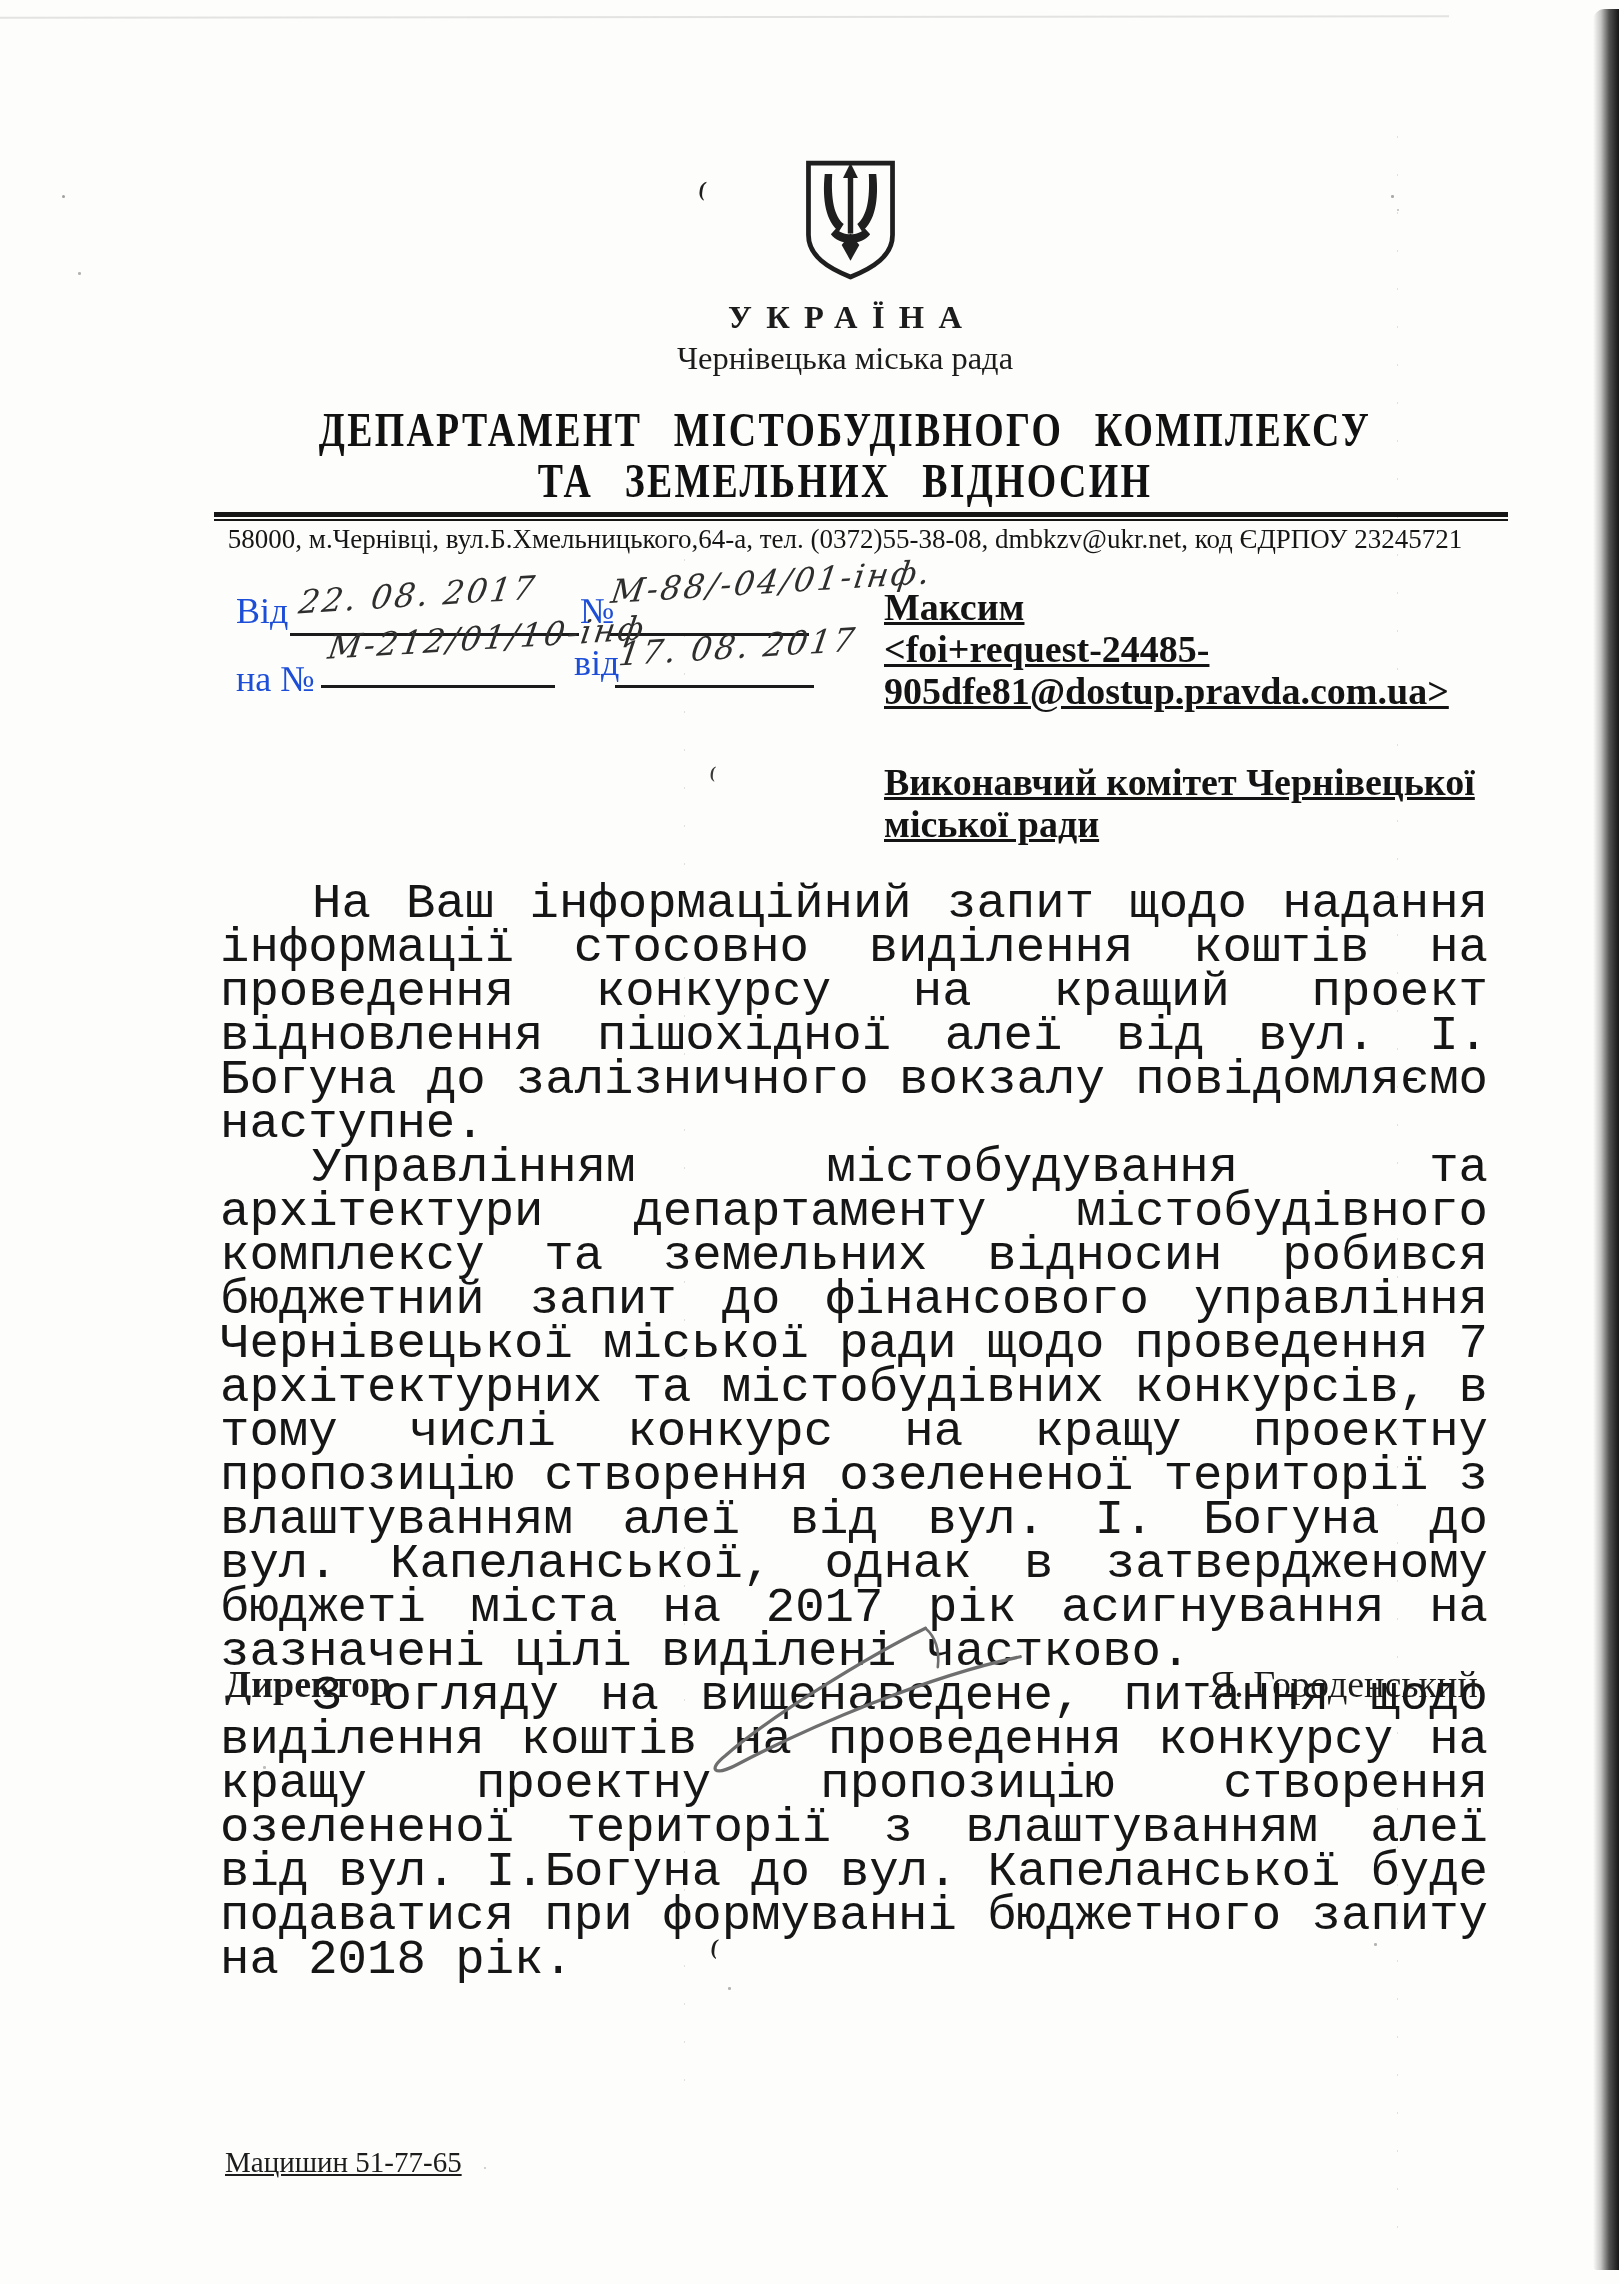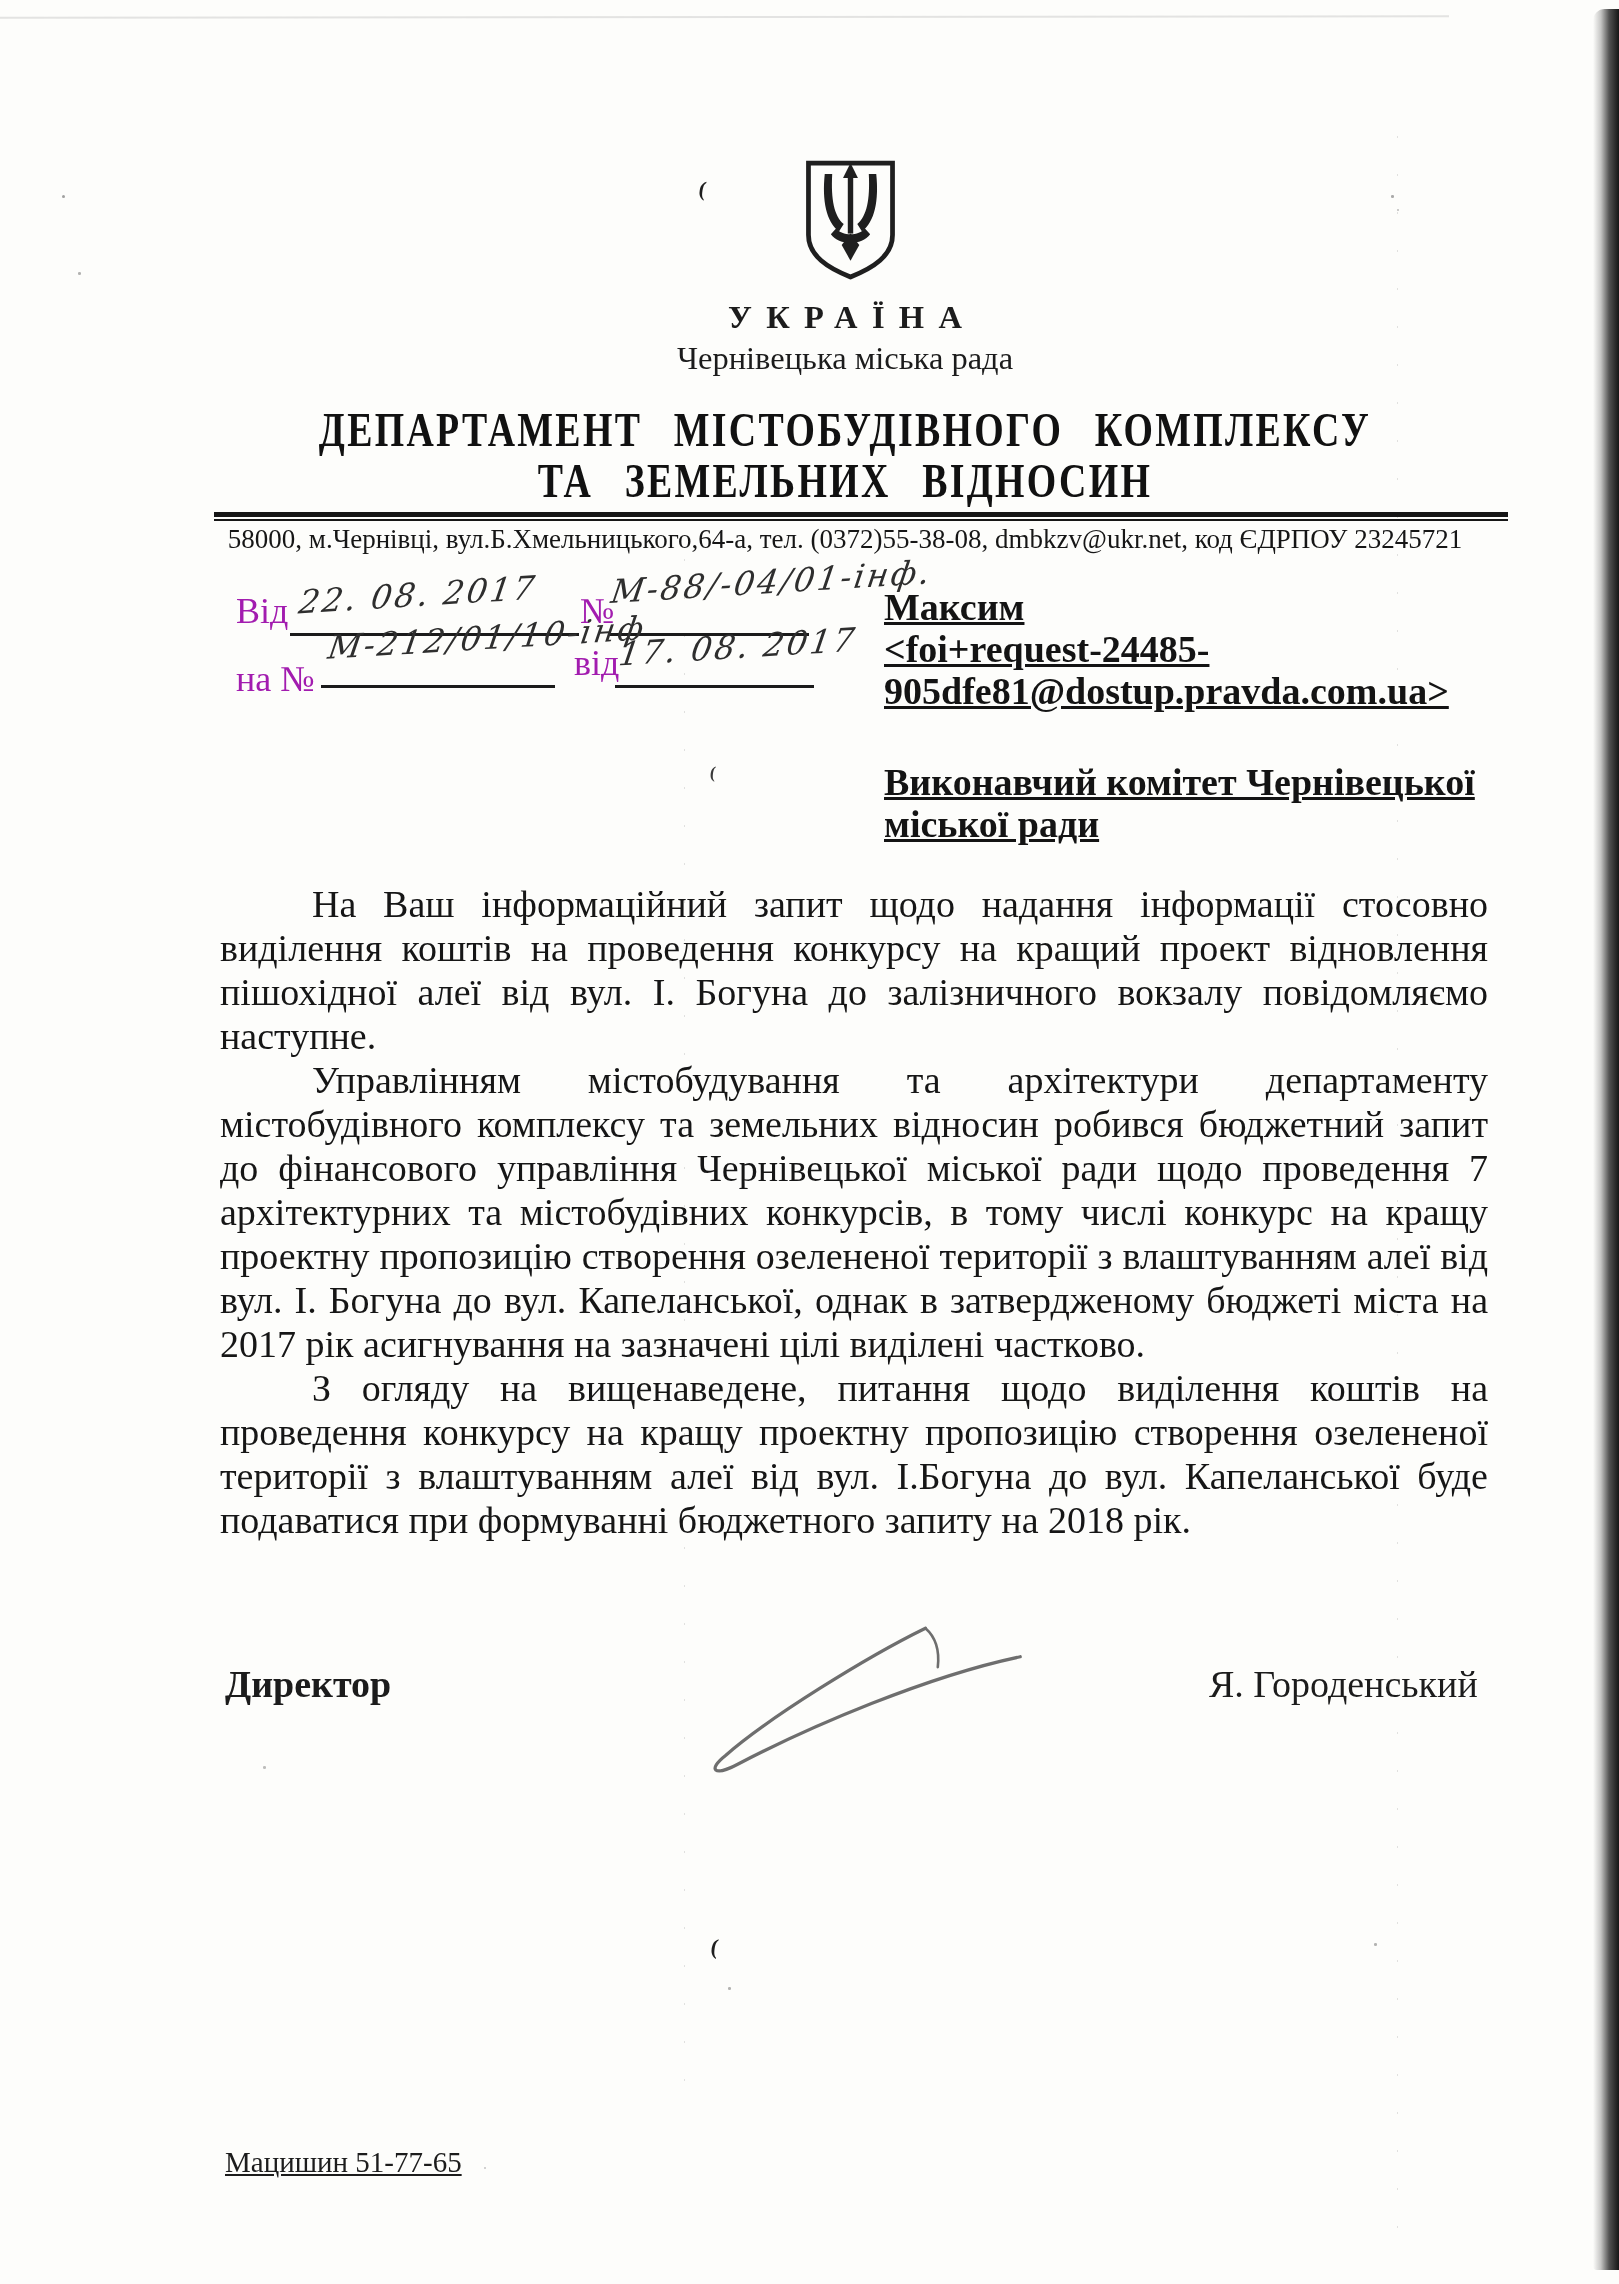--- a/index.html
+++ b/index.html
@@ -29,33 +29,33 @@
   .council{top:340px; font-size:32.5px;}
   .dept{font-weight:700; font-size:42px; letter-spacing:2.6px; word-spacing:22px;
         transform:scale(.9,1.18); color:#111; white-space:nowrap;}
   .dept1{top:405px;}
   .dept2{top:456px;}
   .rule{position:absolute; left:214px; top:512px; width:1294px;}
   .rule .thick{height:5.2px; background:#161616;}
   .rule .thin{height:1.9px; background:#161616; margin-top:1.9px;}
   .address{top:524px; font-size:27px; white-space:nowrap; color:#161616;}
   
-  .lbl{position:absolute; font-size:36px; color:#a21caf;}
+  .lbl{position:absolute; font-size:36px; color:#1d4ed8;}
   .hw{position:absolute; font-family:"DejaVu Serif", serif; font-style:italic;
       font-size:32.5px; color:#2e2e2e; letter-spacing:2.6px; white-space:nowrap;
       transform:rotate(-3.5deg) skewX(-12deg);}
   .uline{position:absolute; height:2.6px; background:#1b1b1b;}
   
   .recipient{position:absolute; left:884px; top:586px; width:611px;
       font-size:38px; font-weight:700; color:#141414;}
   .recipient p{margin:0; line-height:42px; white-space:nowrap;text-decoration:underline;}
   .recipient .gap{height:49px;}
   
   .bodytext{position:absolute; left:220px; top:882px; width:1268px;
-      font-size:38px; line-height:44px; text-align:justify; color:#161616;}
+      font-size:49px; line-height:44px; text-align:justify; color:#161616;font-family:Liberation Mono, monospace;}
   .bodytext p{margin:0; text-indent:92px;}
   
   .sig-title{position:absolute; left:225px; top:1662px; font-size:38px; font-weight:700;}
   .sig-name{position:absolute; left:1209px; top:1662px; width:305px; font-size:38px; font-weight:400; white-space:nowrap;}
   .signature-svg{position:absolute; left:697px; top:1619px;}
   
   .footer{position:absolute; left:225px; top:2146px; font-size:29px;text-decoration:underline;}
 </style>
 </head>
 <body>

